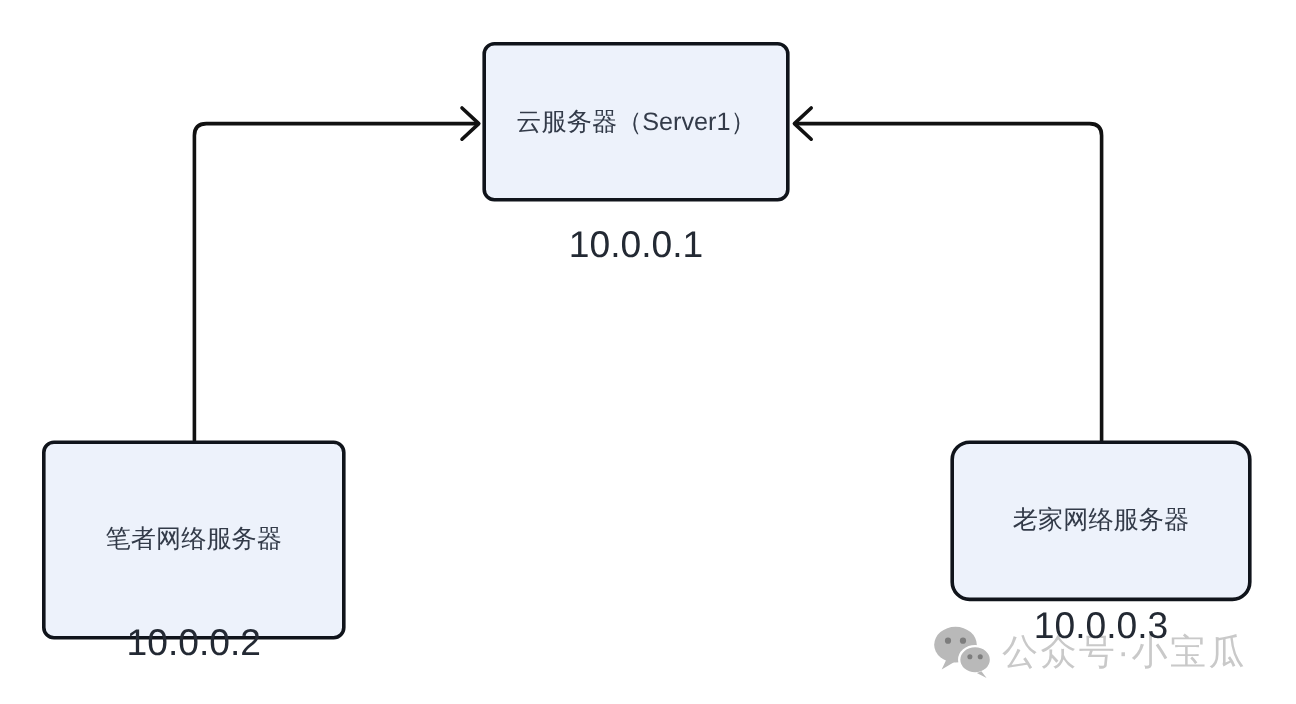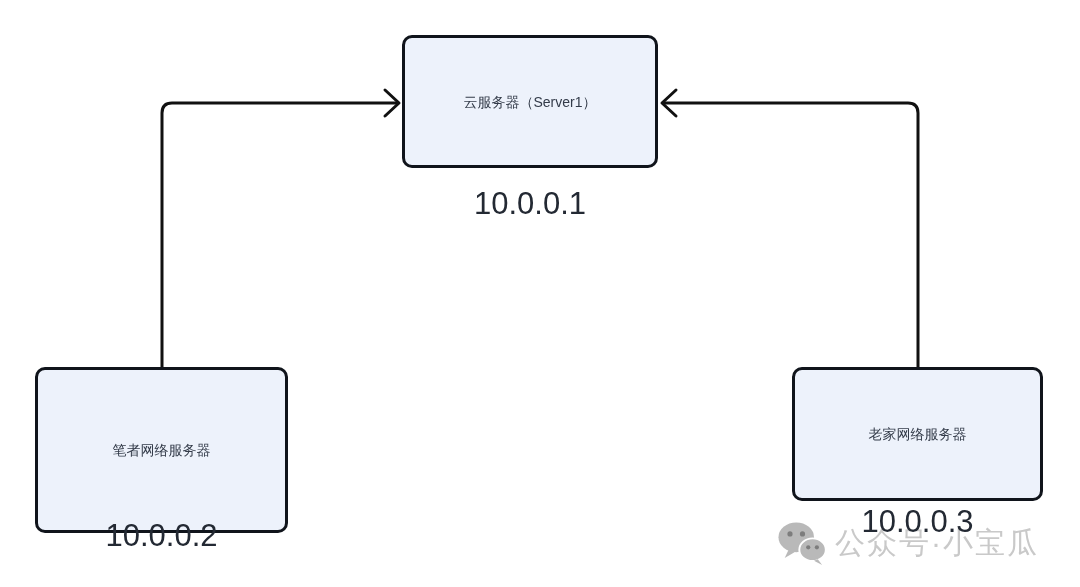--- a/index.html
+++ b/index.html
@@ -22,27 +22,27 @@
     box-sizing: border-box;
     background: #edf2fb;
     border: 3px solid #10141b;
     border-radius: 10px;
     display: flex;
     flex-direction: column;
     align-items: center;
     justify-content: center;
     text-align: center;
     color: #333b49;
-    font-size: 14px;
+    font-size: 21px;
     line-height: 30px;
     z-index: 3;
   }
   .node-server  { left: 402px; top: 35px;  width: 256px; height: 133px; }
   .node-client1 { left: 35px;  top: 367px; width: 253px; height: 166px; }
-  .node-client2 { left: 792px; top: 367px; width: 251px; height: 134px; }
+  .node-client2 { left: 792px; top: 367px; width: 251px; height: 134px; border-radius: 16px; }
   .ip {
     position: absolute;
     text-align: center;
     color: #232933;
     font-size: 31px;
     z-index: 4;
   }
   .ip-server  { left: 402px; top: 186px; width: 256px; }
   .ip-client1 { left: 35px;  top: 518px; width: 253px; text-align: center; }
   .ip-client2 { left: 792px; top: 504px; width: 251px; }

